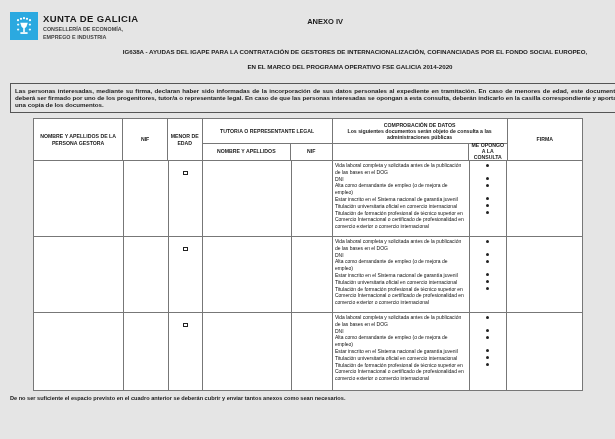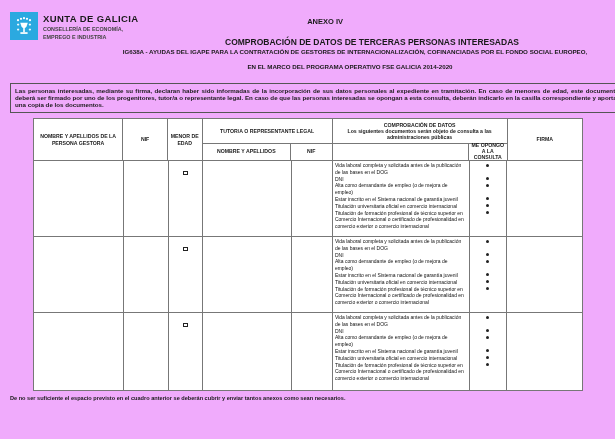--- a/index.html
+++ b/index.html
@@ -1,16 +1,16 @@
 <!DOCTYPE html>
 <html><head>
 <meta charset="utf-8">
 <style>
   html,body{margin:0;padding:0;background:#fff;}
-  #page{position:relative;width:615px;height:439px;background:#f0abfc;overflow:hidden;
+  #page{position:relative;width:615px;height:439px;background:#e5e5e5;overflow:hidden;
         font-family:"Liberation Sans", sans-serif;color:#1a1a1a;}
 
   
   .logo-block{position:absolute;left:10px;top:12px;display:flex;align-items:flex-start;}
   .logo-emblem{width:28px;height:28px;display:block;}
   .logo-text{margin-left:5px;padding-top:2px;}
   .org-name{font-size:9.5px;font-weight:bold;letter-spacing:.4px;line-height:10px;}
   .dept{font-size:5.4px;font-weight:bold;color:#444;line-height:6px;margin-top:2px;}
 
   .annex{position:absolute;left:263px;top:17px;width:80px;text-align:right;
@@ -90,21 +90,20 @@
       <rect x="10.4" y="20.2" width="7.2" height="1.7" fill="#fff"></rect>
     </svg>
     <div class="logo-text">
       <div class="org-name">XUNTA DE GALICIA</div>
       <div class="dept">CONSELLERÍA DE ECONOMÍA,</div>
       <div class="dept">EMPREGO E INDUSTRIA</div>
     </div>
   </div>
 
   <div class="annex">ANEXO IV</div>
-  <div class="doc-title">COMPROBACIÓN DE DATOS DE TERCERAS PERSONAS INTERESADAS</div>
   <div class="doc-sub1">IG638A - AYUDAS DEL IGAPE PARA LA CONTRATACIÓN DE GESTORES DE INTERNACIONALIZACIÓN, COFINANCIADAS POR EL FONDO SOCIAL EUROPEO,</div>
   <div class="doc-sub2">EN EL MARCO DEL PROGRAMA OPERATIVO FSE GALICIA 2014-2020</div>
 
   <div class="notice">Las personas interesadas, mediante su firma, declaran haber sido informadas de la incorporación de sus datos personales al expediente en tramitación.  En caso de menores de edad, este documento deberá ser firmado por uno de los progenitores, tutor/a o representante legal. En caso de que las personas interesadas se opongan a esta consulta, deberán indicarlo en la casilla correspondiente y aportar una copia de los documentos.</div>
 
   <div class="tbl">
     <div class="thead">
       <div class="hc c1">NOMBRE Y APELLIDOS DE LA PERSONA GESTORA</div>
       <div class="hc c2">NIF</div>
       <div class="hc c3">

